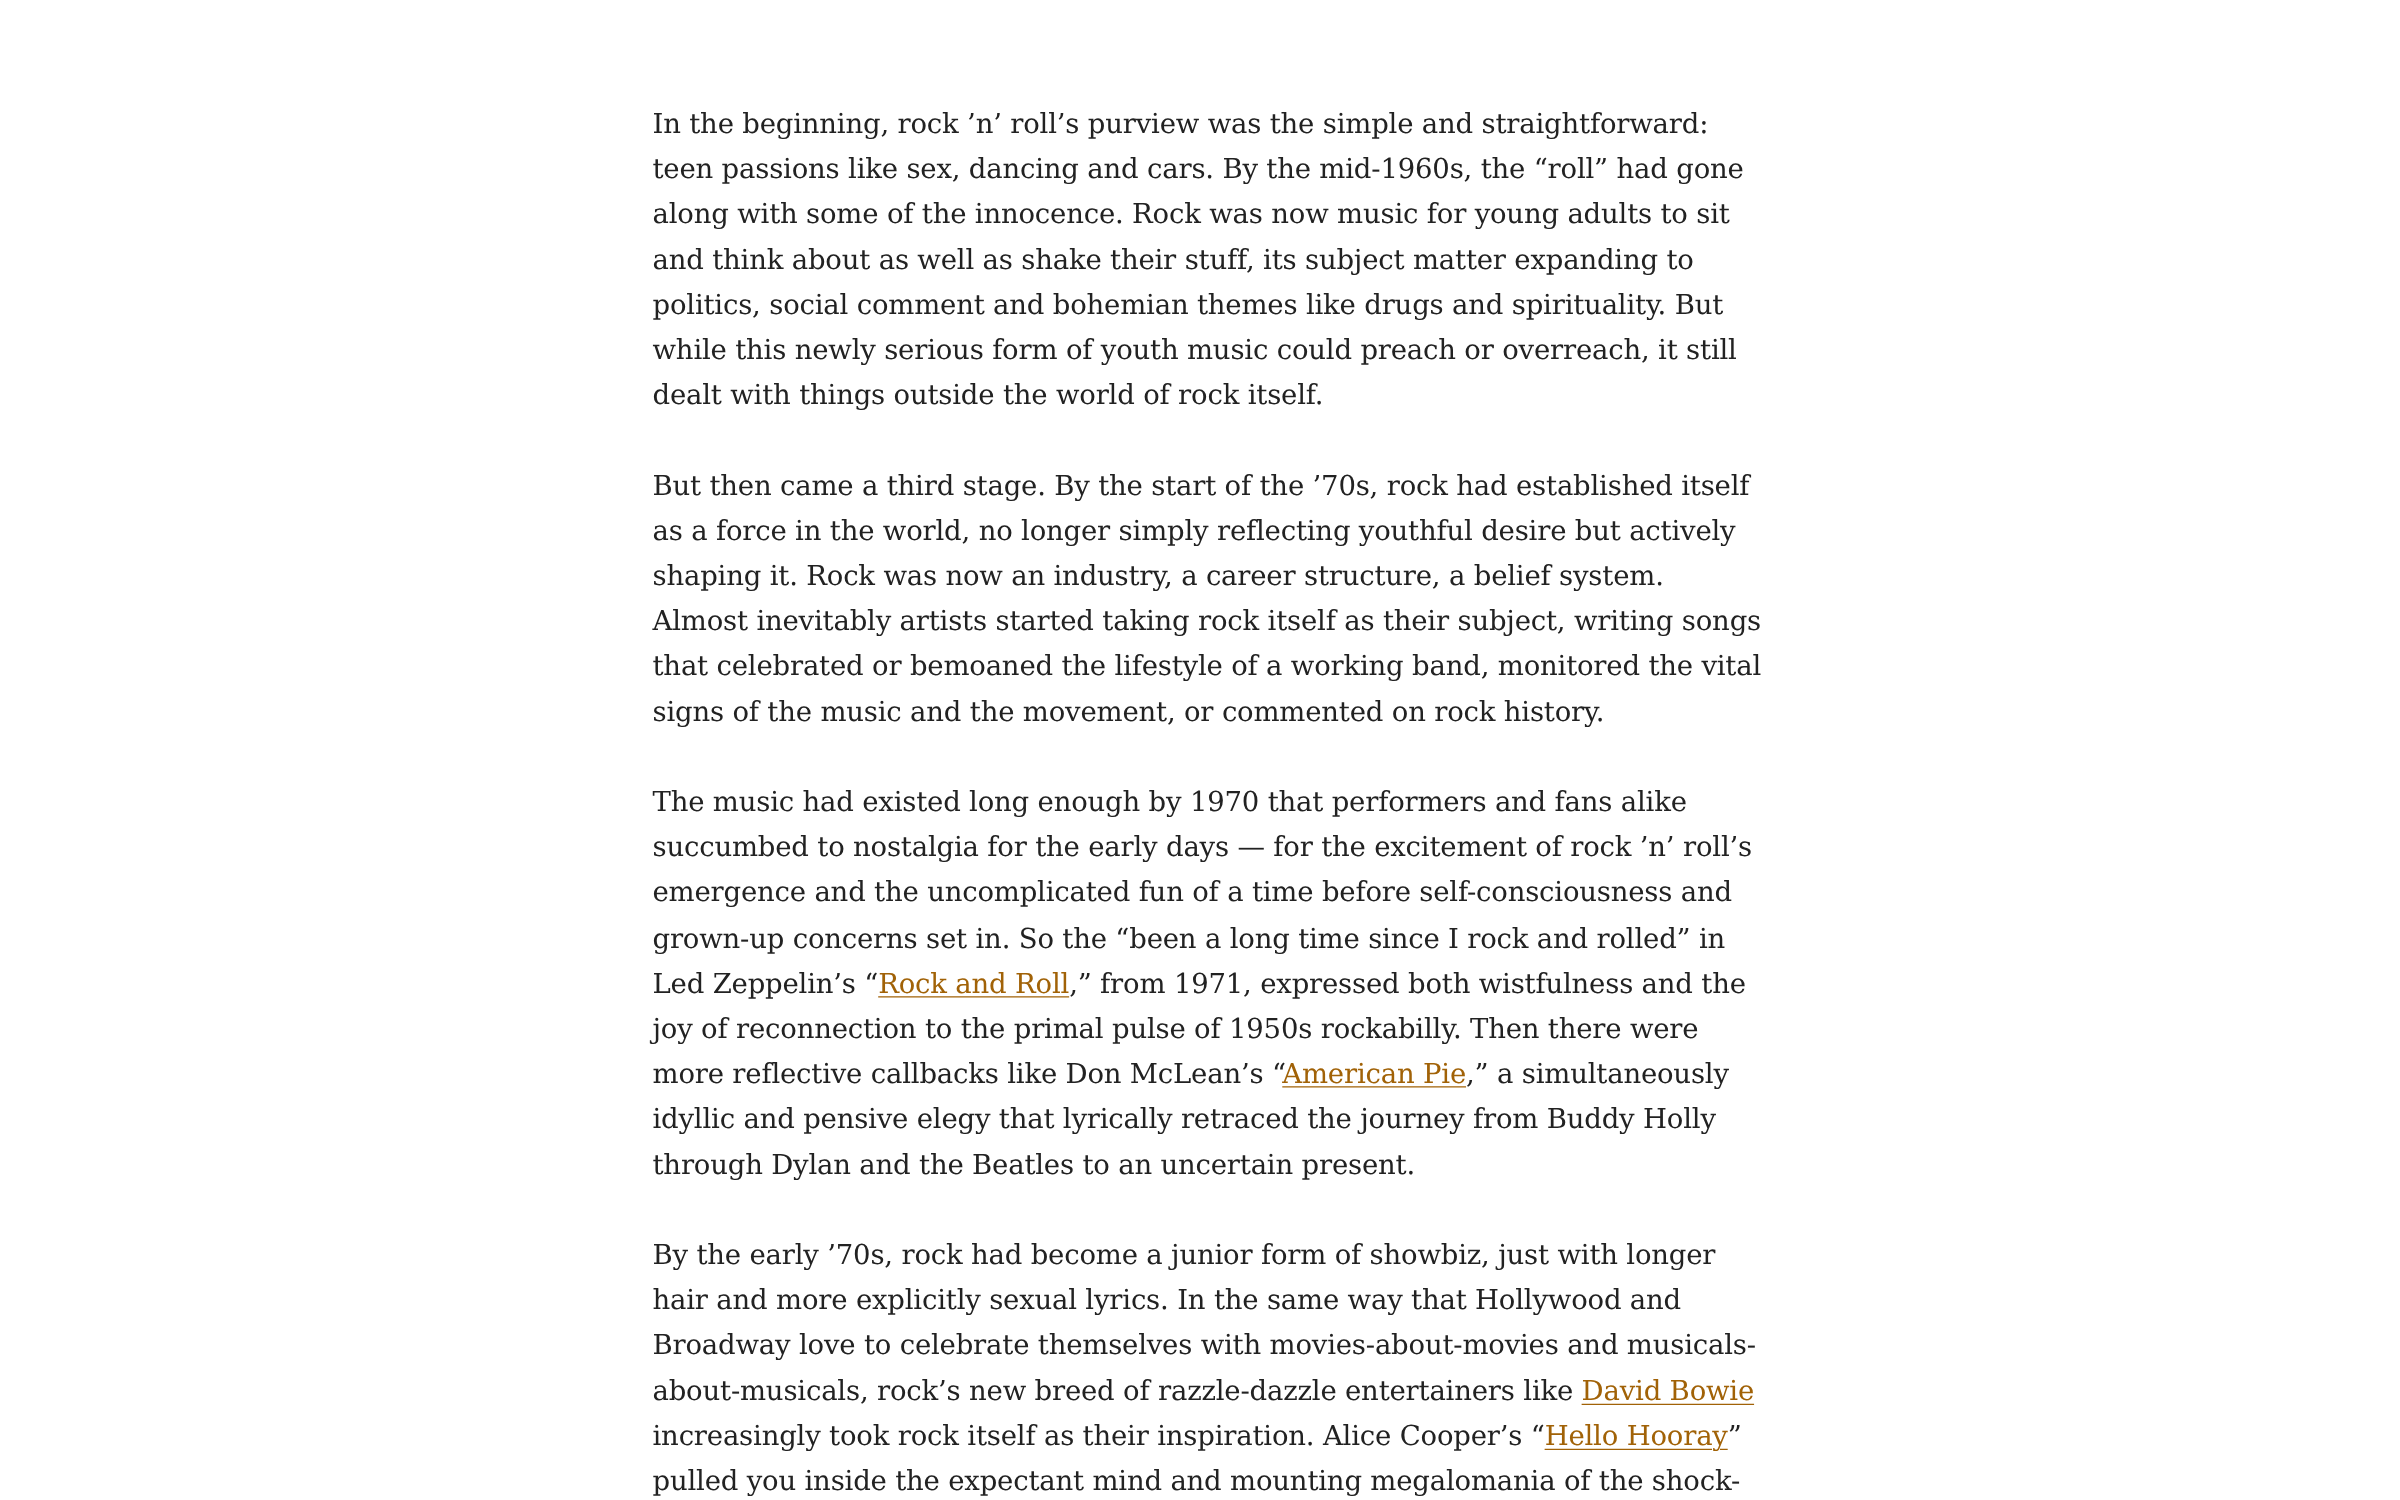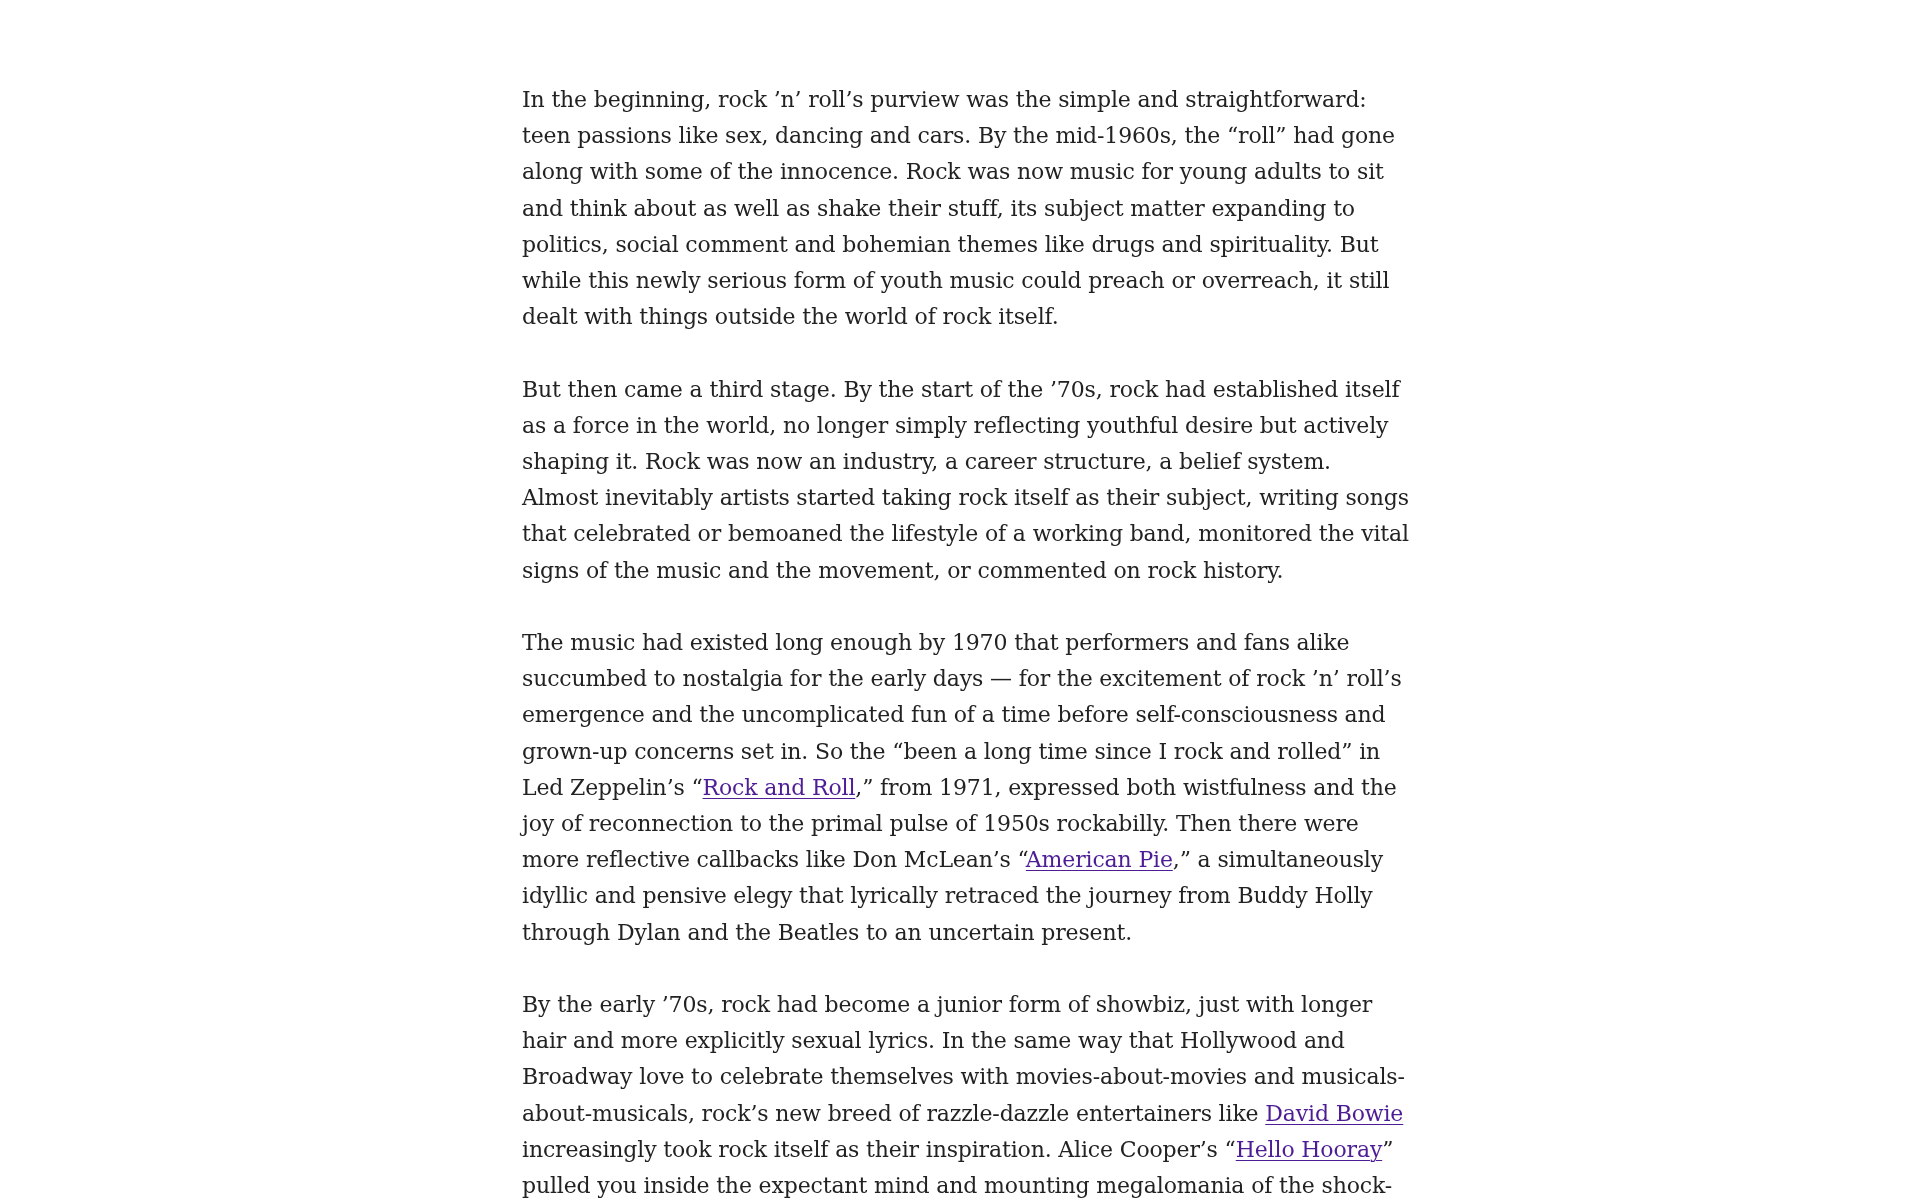--- a/index.html
+++ b/index.html
@@ -21,21 +21,21 @@
       font-family: "DejaVu Serif", "Liberation Serif", serif;
       font-size: 22px;
       line-height: 36.2px;
       color: #222222;
       letter-spacing: -0.15px;
     }
     .article p {
       margin: 0 0 36.2px 0;
     }
     .article a {
-      color: #4c1d95;
+      color: #a16207;
       text-decoration: underline;
       text-underline-offset: 3px;
       text-decoration-thickness: 1px;
     }
   </style>
 </head>
 <body>
 
 <main class="article">
   <p>

